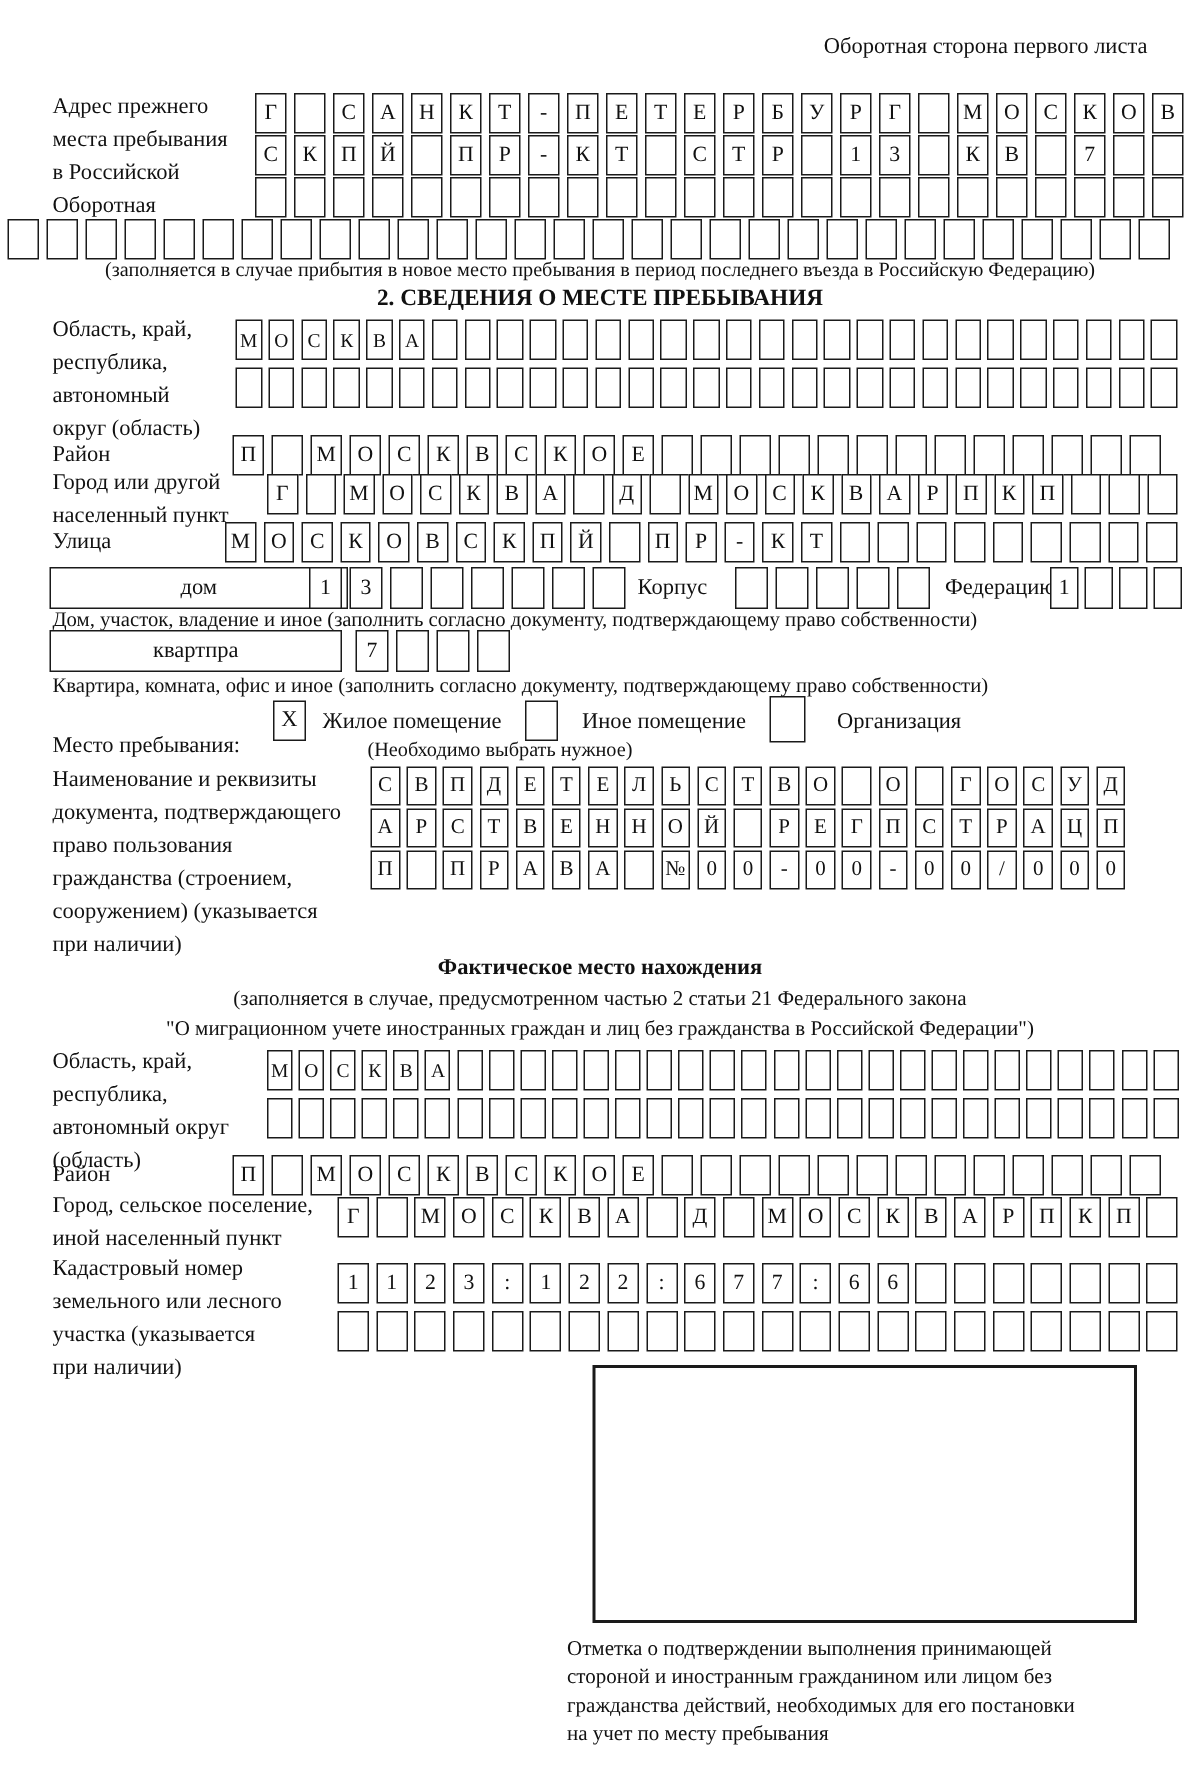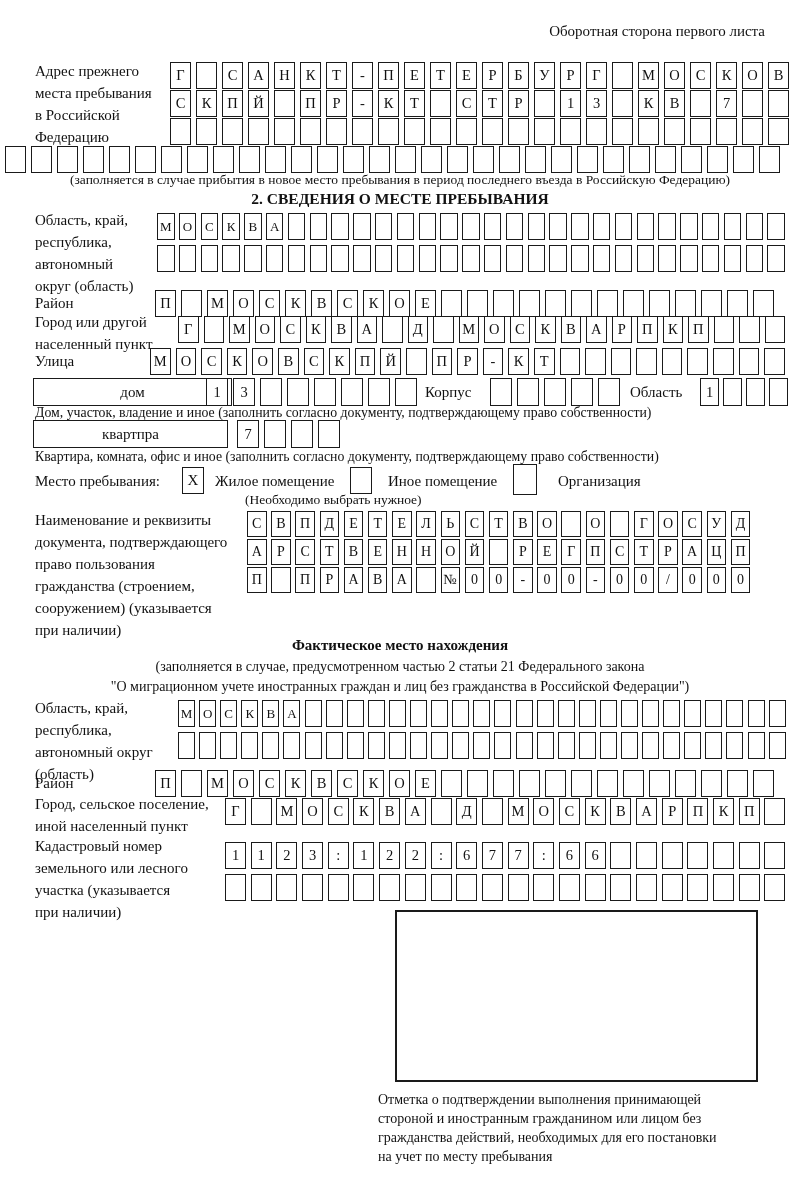--- a/index.html
+++ b/index.html
@@ -26,21 +26,21 @@
 <body>
 
 <div class="page">
 
   <div class="abs lbl" style="top:20px;right:35px;">Оборотная сторона первого листа</div>
 
   <div class="abs" style="left:35px;top:60px;">
     <div class="lbl">Адрес прежнего</div>
     <div class="lbl">места пребывания</div>
     <div class="lbl">в Российской</div>
-    <div class="lbl">Федерацию</div>
+    <div class="lbl">Оборотная</div>
   </div>
   <div class="abs cells" style="left:170px;top:62px;--bw:21px;--gap:5px;">
       <span class="cell">Г</span>
       <span class="cell"></span>
       <span class="cell">С</span>
       <span class="cell">А</span>
       <span class="cell">Н</span>
       <span class="cell">К</span>
       <span class="cell">Т</span>
       <span class="cell">-</span>
@@ -318,39 +318,39 @@
       <span class="cell"></span>
     </div>
   <div class="abs lbl" style="left:425px;top:381px;">Корпус</div>
   <div class="abs cells" style="left:490px;top:378px;--bw:22px;--gap:5px;--bh:28px;">
       <span class="cell"></span>
       <span class="cell"></span>
       <span class="cell"></span>
       <span class="cell"></span>
       <span class="cell"></span>
     </div>
-  <div class="abs lbl" style="left:630px;top:381px;">Область</div>
+  <div class="abs lbl" style="left:630px;top:381px;">Федерацию</div>
   <div class="abs cells" style="left:700px;top:378px;--bw:19px;--gap:4px;--bh:28px;">
       <span class="cell">1</span>
       <span class="cell"></span>
       <span class="cell"></span>
       <span class="cell"></span>
     </div>
   <div class="abs note" style="left:35px;top:405px;font-size:13.8px;">Дом, участок, владение и иное (заполнить согласно документу, подтверждающему право собственности)</div>
 
   <div class="abs widebox" style="left:33px;top:420px;width:195px;height:28px;">квартпра</div>
   <div class="abs cells" style="left:237px;top:420px;--bw:22px;--gap:5px;--bh:28px;">
       <span class="cell">7</span>
       <span class="cell"></span>
       <span class="cell"></span>
       <span class="cell"></span>
     </div>
   <div class="abs note" style="left:35px;top:449px;font-size:13.8px;">Квартира, комната, офис и иное (заполнить согласно документу, подтверждающему право собственности)</div>
 
-  <div class="abs lbl" style="left:35px;top:470px;">Место пребывания:</div>
+  <div class="abs lbl" style="left:35px;top:486px;">Место пребывания:</div>
   <div class="abs chk" style="left:182px;top:467px;width:22px;height:27px;">X</div>
   <div class="abs lbl" style="left:215px;top:470px;">Жилое помещение</div>
   <div class="abs chk" style="left:350px;top:467px;width:22px;height:27px;"></div>
   <div class="abs lbl" style="left:388px;top:470px;">Иное помещение</div>
   <div class="abs chk" style="left:513px;top:464px;width:24px;height:31px;"></div>
   <div class="abs lbl" style="left:558px;top:470px;">Организация</div>
   <div class="abs note" style="left:245px;top:492px;">(Необходимо выбрать нужное)</div>
 
   <div class="abs" style="left:35px;top:509px;">
     <div class="lbl">Наименование и реквизиты</div>

